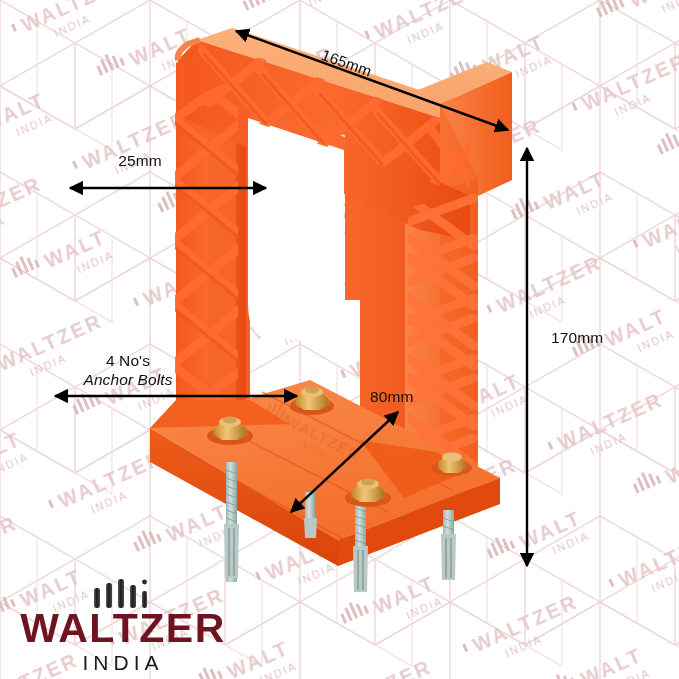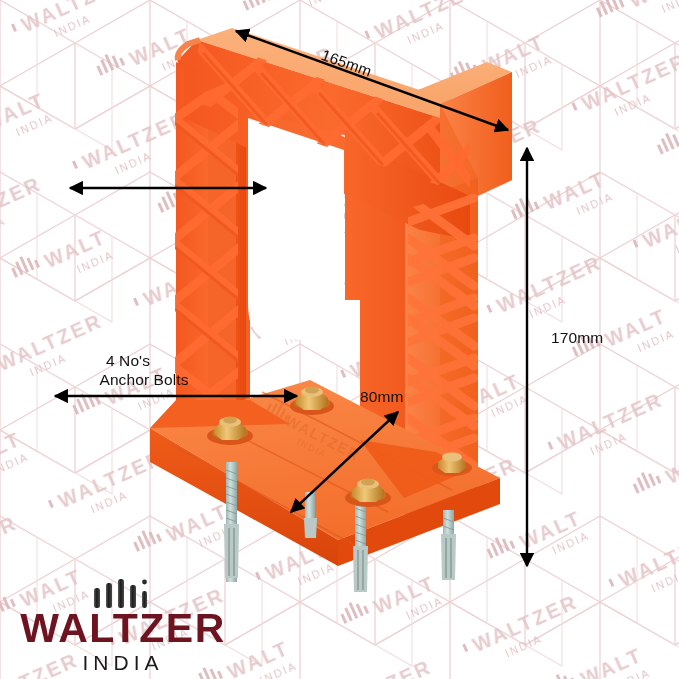--- a/index.html
+++ b/index.html
@@ -341,27 +341,28 @@
       <line x1="236" y1="31" x2="508" y2="130"></line>
       <line x1="70" y1="188" x2="266" y2="188"></line>
       <line x1="55" y1="396" x2="297" y2="396"></line>
       <line x1="527" y1="148" x2="527" y2="566"></line>
       <line x1="398" y1="412" x2="291" y2="512"></line>
     </g>
   </svg>
 
   <div class="dim-text" style="left:325px;top:46px;transform:rotate(20deg);transform-origin:left top;">165mm</div>
 
+  <div class="dim-text center" style="left:60px;top:152px;width:160px;">25mm</div>
 
   <div class="dim-text center" style="left:48px;top:352px;width:160px;">4 No's</div>
-  <div class="dim-text center" style="left:64px;top:371px;width:160px;">Anchor Bolts</div>
+  <div class="dim-text center" style="left:48px;top:371px;width:160px;font-style:italic;">Anchor Bolts</div>
 
   <div class="dim-text" style="left:551px;top:329px;text-align:center;">170mm</div>
 
-  <div class="dim-text" style="left:360px;top:388px;">80mm</div>
+  <div class="dim-text" style="left:370px;top:388px;">80mm</div>
 
   <div id="logo">
     <svg class="logo-bars" viewBox="0 0 66 32">
       <defs>
         <linearGradient id="gBar" x1="0" y1="0" x2="1" y2="0">
           <stop offset="0" stop-color="#5a5a5a"></stop>
           <stop offset="0.45" stop-color="#1c1c1c"></stop>
           <stop offset="1" stop-color="#4a4a4a"></stop>
         </linearGradient>
       </defs>

